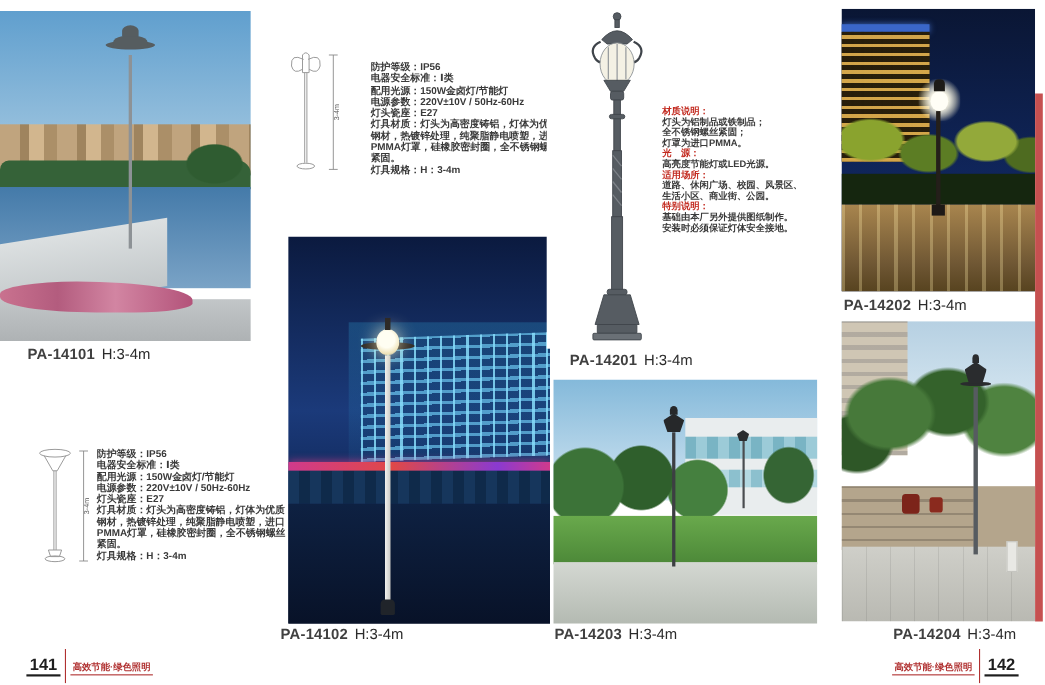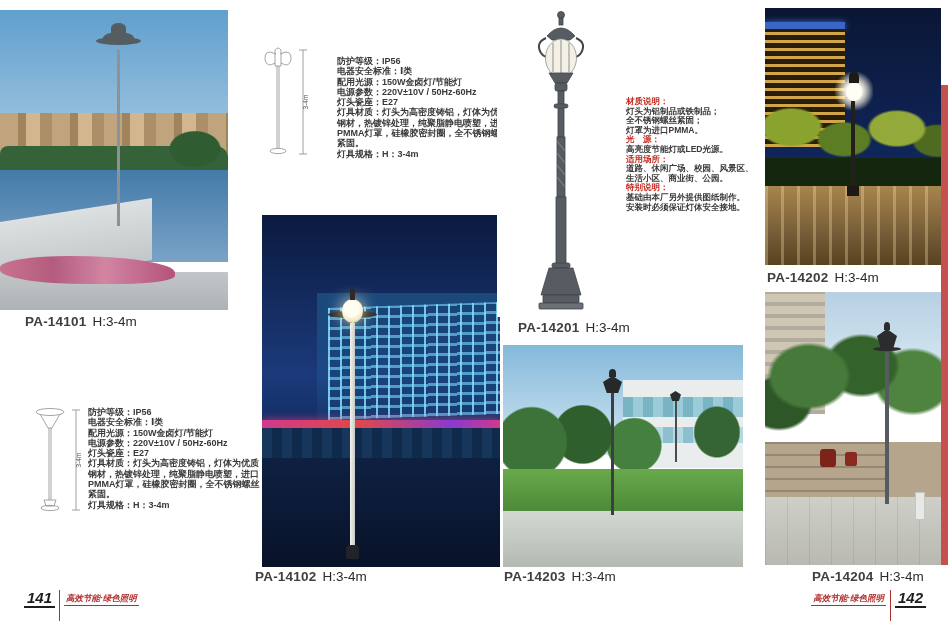--- a/index.html
+++ b/index.html
@@ -16,21 +16,21 @@
 
   
   .spec{position:absolute;font-size:9px;line-height:10.3px;color:#3a3a3a;font-weight:600;}
   .spec div{margin:0;}
 
   
   .notes{position:absolute;font-size:8.5px;line-height:9.6px;color:#3a3a3a;font-weight:600;white-space:nowrap;}
   .notes .nh{color:#c32b20;font-weight:bold;}
 
   
-  .footer{position:absolute;display:flex;align-items:flex-start;font-style:italic;}
+  .footer{position:absolute;display:flex;align-items:center;}
   .pagenum{font-size:15px;font-weight:bold;color:#1e1e1e;border-bottom:2px solid #1e1e1e;padding:0 3px 1px 3px;line-height:15px;}
   .fvline{width:1px;height:31px;background:#b03030;margin:0 4px;}
   .tagline{font-size:8.5px;font-weight:bold;color:#b03030;border-bottom:1px solid #b03030;padding:4px 2px 2px 2px;line-height:9px;}
 
   .redbar{position:absolute;background:#c65050;}
   svg{display:block;}
 </style>
 </head>
 <body>
 
@@ -148,21 +148,21 @@
         <path d="M52 263 L76 263 L84 290 L44 290 Z"></path>
         <rect x="46" y="290" width="36" height="8" rx="1"></rect>
         <rect x="42" y="298" width="44" height="6" rx="1" fill="#6a7076"></rect>
       </g>
     </svg>
   </div>
   <div class="plabel" style="left:518px;top:320px;">
     <span class="code">PA-14201</span><span class="ph">H:3-4m</span>
   </div>
 
-  <div class="notes" style="left:626px;top:97px;width:130px;">
+  <div class="notes" style="left:602px;top:97px;width:130px;">
     <div class="nh">材质说明：</div>
     <div>灯头为铝制品或铁制品；</div>
     <div>全不锈钢螺丝紧固；</div>
     <div>灯罩为进口PMMA。</div>
     <div class="nh">光　源：</div>
     <div>高亮度节能灯或LED光源。</div>
     <div class="nh">适用场所：</div>
     <div>道路、休闲广场、校园、风景区、</div>
     <div>生活小区、商业街、公园。</div>
     <div class="nh">特别说明：</div>

